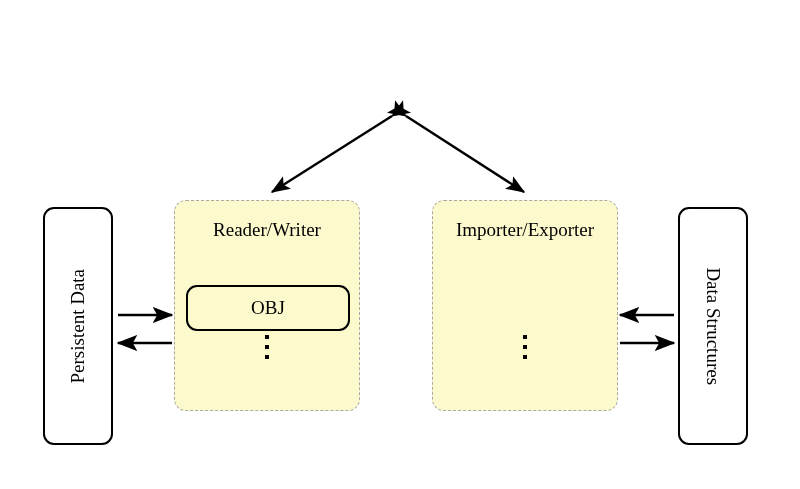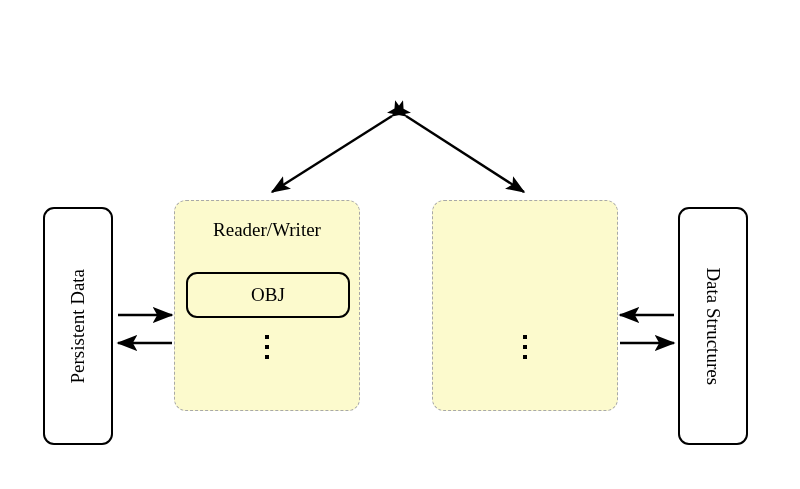--- a/index.html
+++ b/index.html
@@ -99,21 +99,21 @@
     border-radius: 11px;
     background: #fcfacd;
     display: flex;
     align-items: center;
     justify-content: center;
     text-align: center;
     font-size: 19px;
     line-height: 1.2;
   }
   .inner-box.top-slot {
-    top: 71px;
+    top: 84px;
     height: 46px;
   }
   .inner-box.bottom-slot {
     top: 178px;
     height: 56px;
   }
 
   .vdots {
     position: absolute;
     left: 0;
@@ -164,20 +164,21 @@
 
     <div class="vdots">
       <span></span>
       <span></span>
       <span></span>
     </div>
 
   </div>
 
   <div class="group-panel" id="panel-importer-exporter">
+    <div class="group-title">Importer/Exporter</div>
 
 
     <div class="vdots">
       <span></span>
       <span></span>
       <span></span>
     </div>
 
   </div>
 

